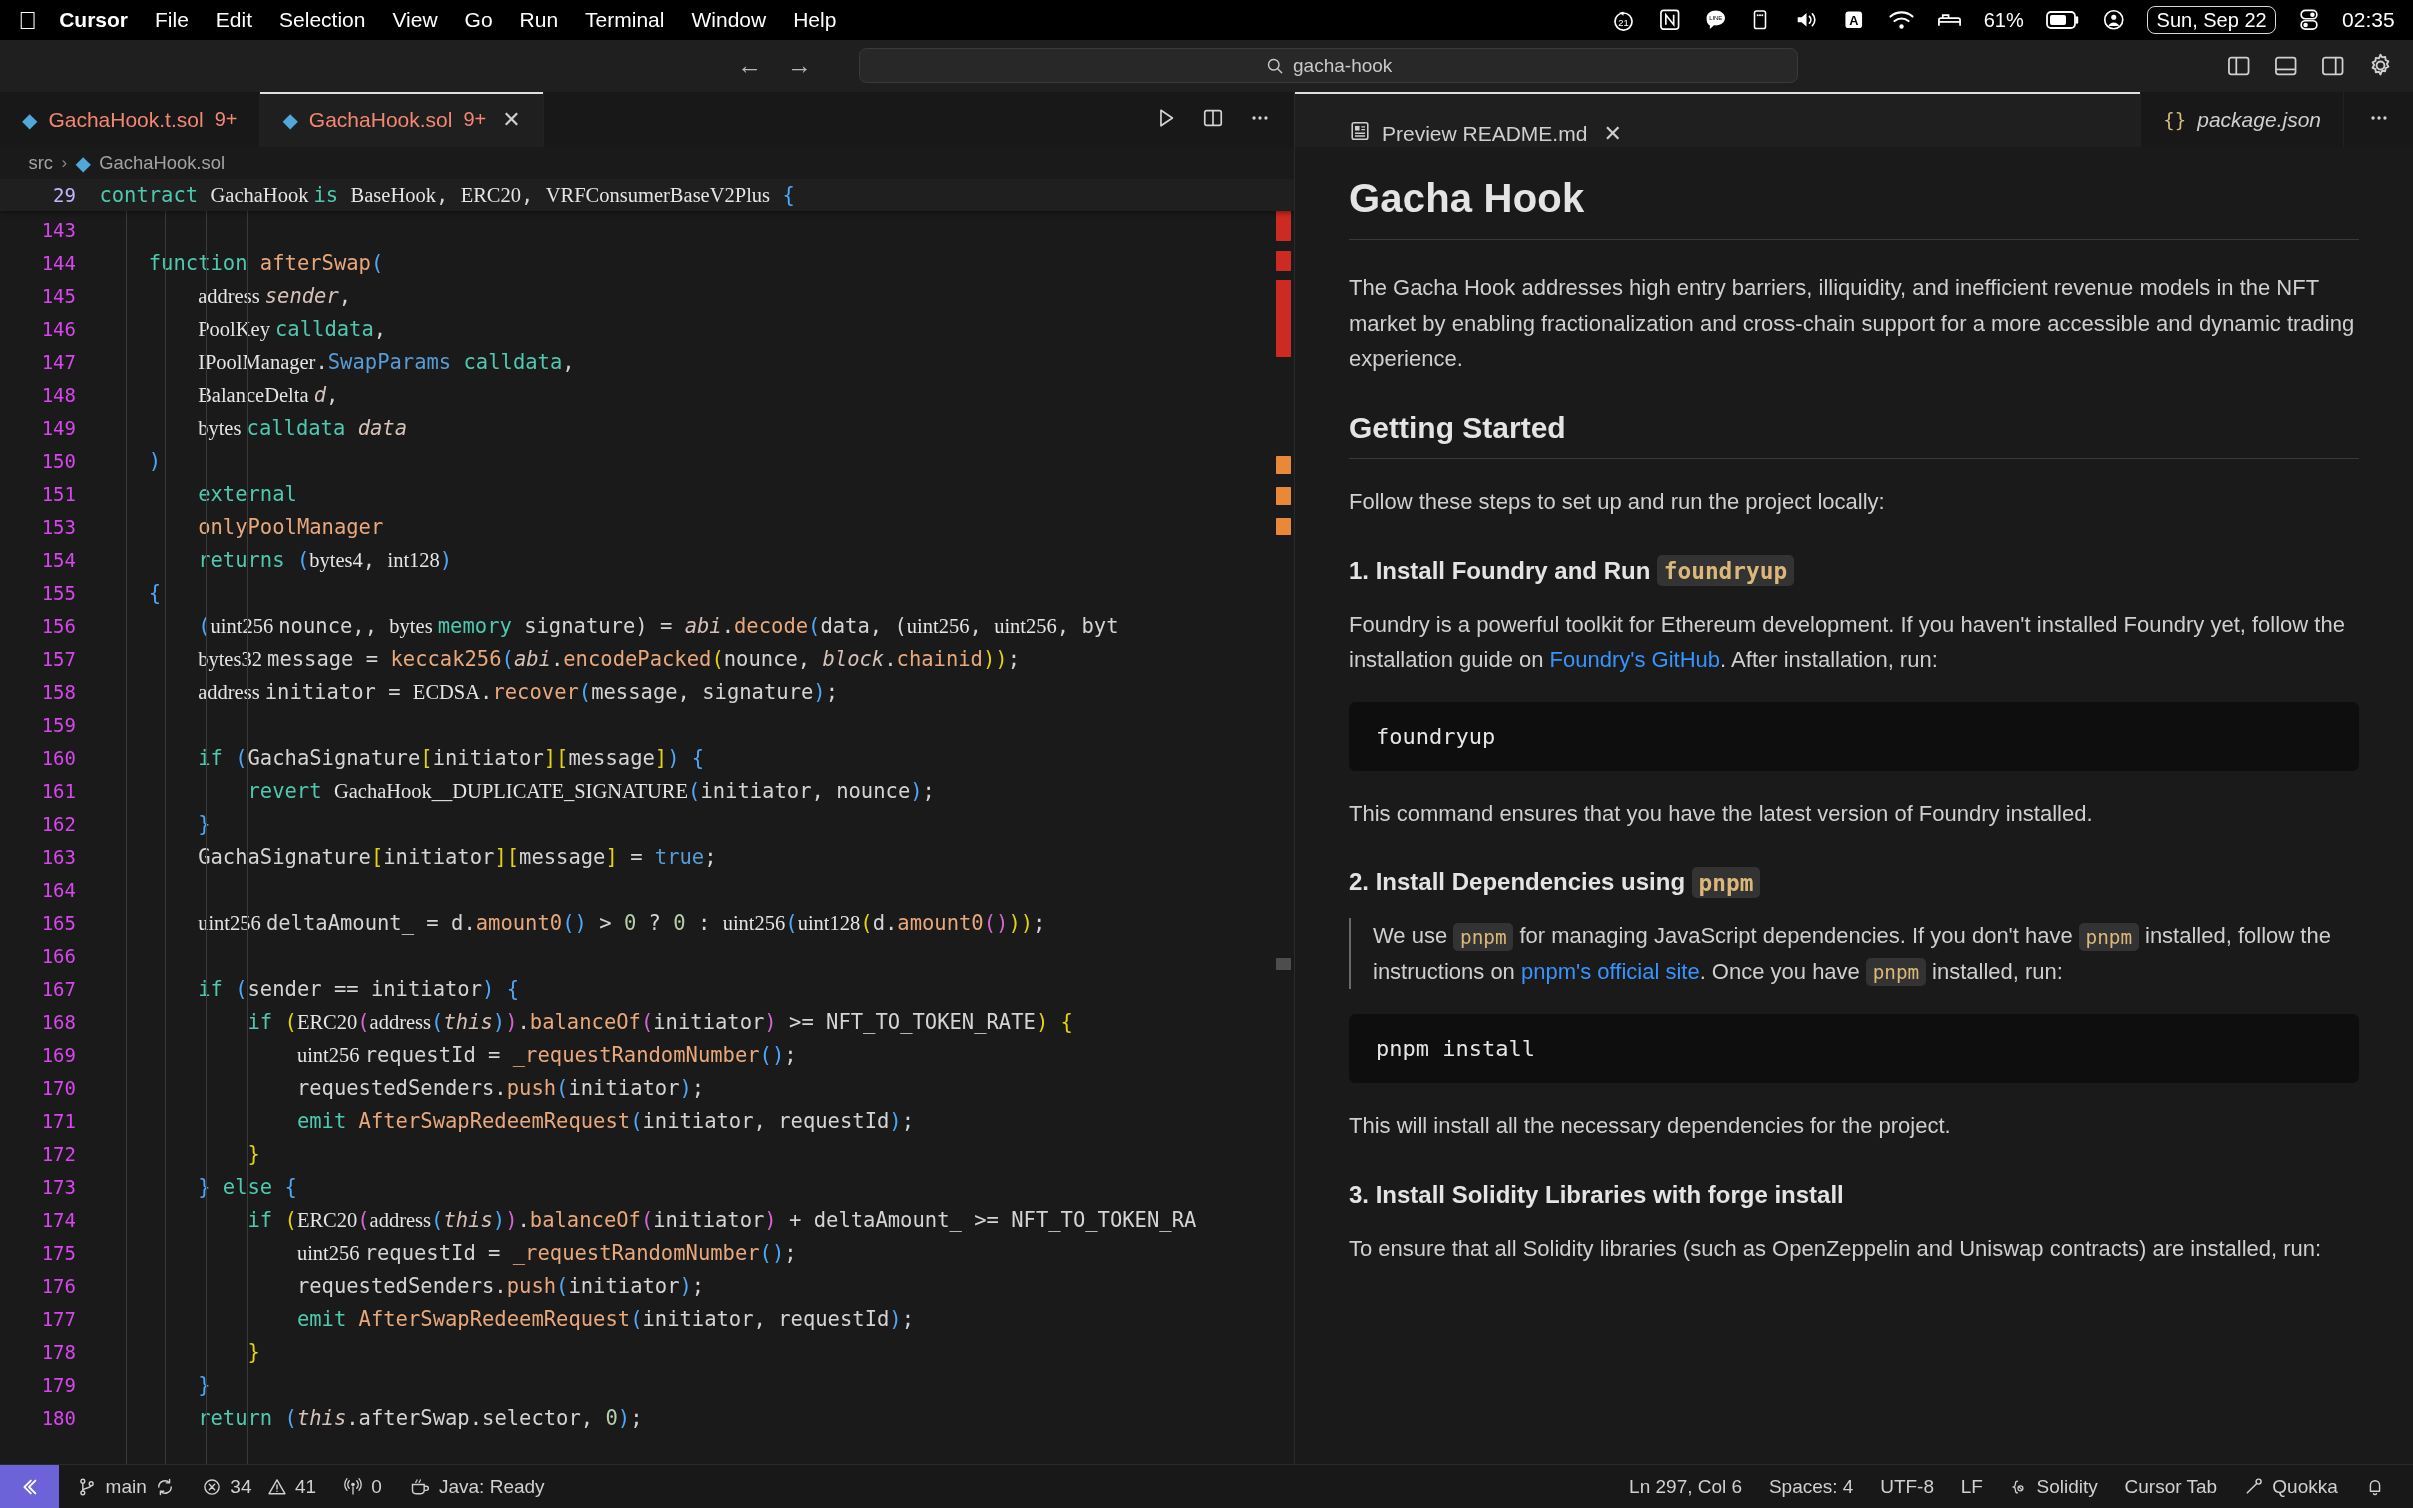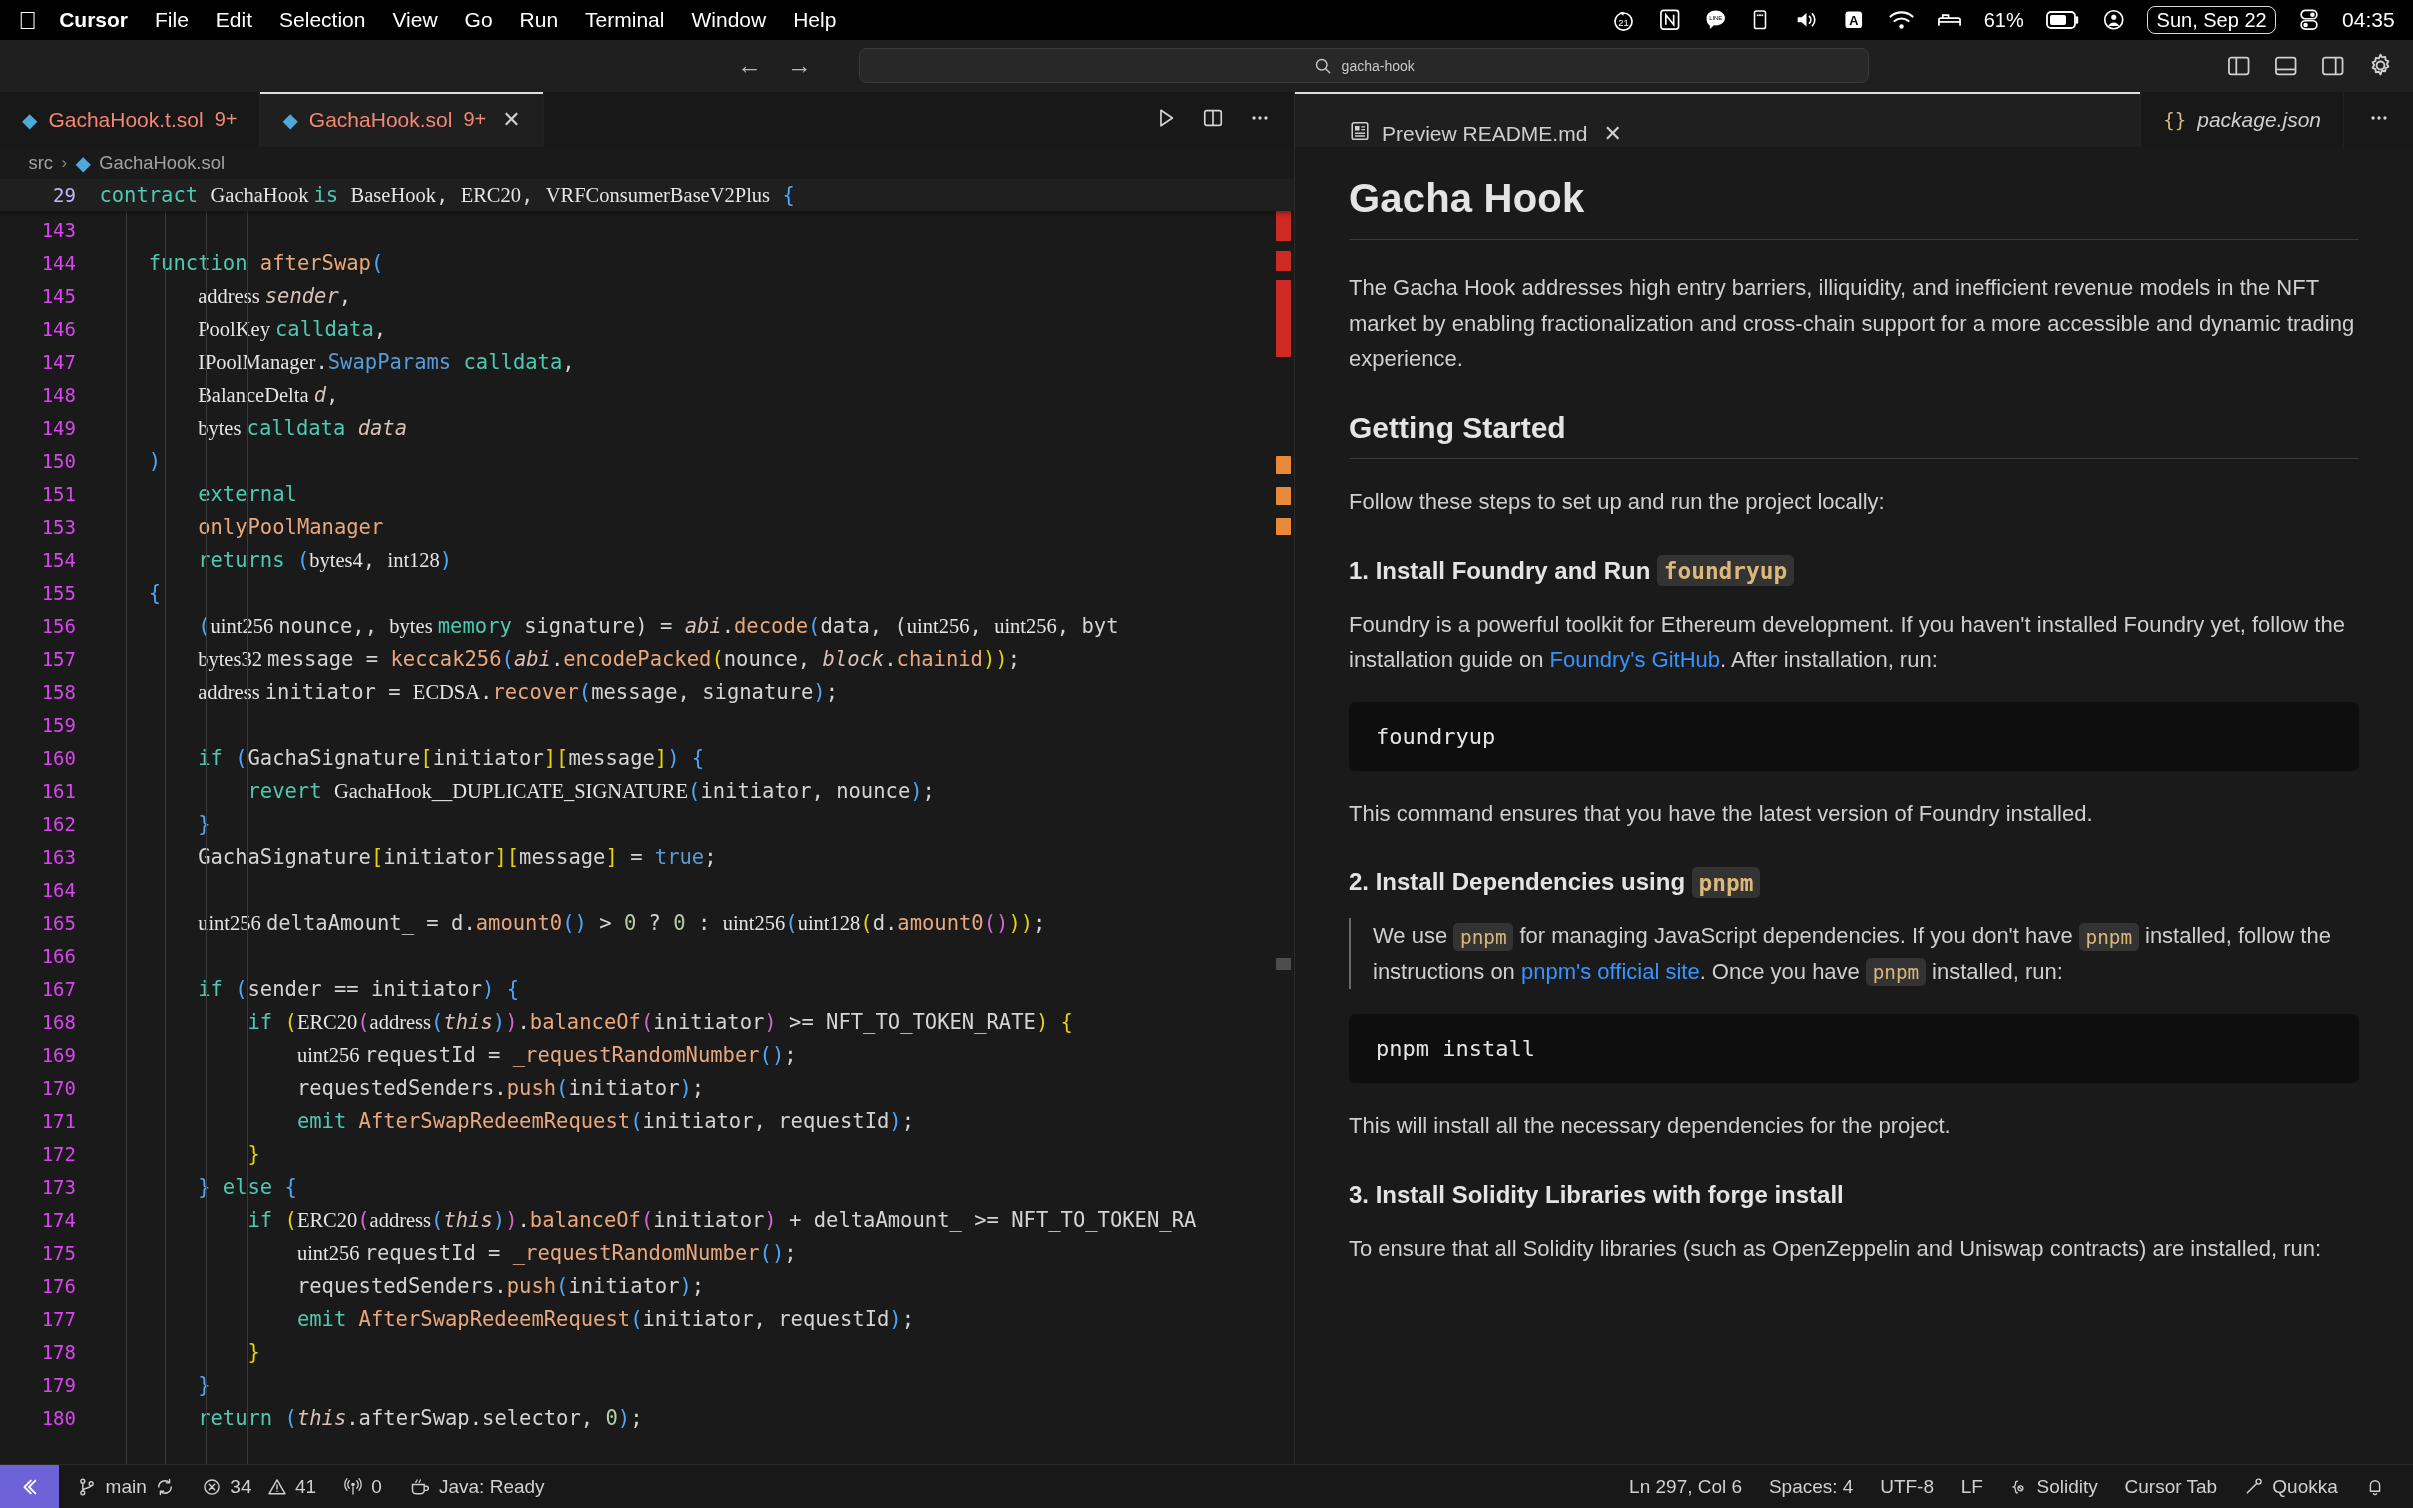--- a/index.html
+++ b/index.html
@@ -34,24 +34,24 @@
 
   
   .titlebar {
     height: 52px; flex: 0 0 52px; background: #1f1f1f;
     display: flex; align-items: center; position: relative;
     border-bottom: 0.8px solid #1f1f1f;
   }
   .nav-arrows { position: absolute; left: 737px; display: flex; gap: 25px; color: #b7b7b7; }
   .nav-arrows span { font-size: 25px; line-height: 1; cursor: pointer; }
   .searchbox {
-    position: absolute; left: 859px; width: 1010px; height: 35px;
+    position: absolute; left: 859px; width: 939px; height: 35px;
     background: #282828; border: 0.8px solid #3a3a3a; border-radius: 7.5px;
     display: flex; align-items: center; justify-content: center;
-    gap: 8.4px; color: #c9c9c9; font-size: 14px;
+    gap: 8.4px; color: #c9c9c9; font-size: 19px;
   }
   .searchbox .mag { display: flex; }
   .win-right { position: absolute; right: 20px; display: flex; align-items: center; gap: 23.5px; }
   .win-right .wi { color: #d0d0d0; display: flex; }
 
   
   .body { flex: 1 1 auto; display: flex; min-height: 0; }
   .pane-left { width: 1295px; flex: 0 0 1295px; display: flex; flex-direction: column; background: #1a1a1a; border-right: 0.8px solid #2a2a2a;}
   .pane-right { flex: 1 1 auto; display: flex; flex-direction: column; background: #1a1a1a; min-width: 0; }
 
@@ -250,21 +250,21 @@
       </div>
       <div class="si date-pill">Sun, Sep 22</div>
       <div class="si">
         <svg width="22" height="23.5" viewBox="0 0 22 24">
             <rect x="3" y="2.5" width="16" height="8.5" rx="4.2" fill="none" stroke="#fff" stroke-width="1.7"></rect>
             <circle cx="14.5" cy="6.8" r="2.3" fill="#fff"></circle>
             <rect x="3" y="13" width="16" height="8.5" rx="4.2" fill="none" stroke="#fff" stroke-width="1.7"></rect>
             <circle cx="7.5" cy="17.3" r="2.3" fill="#fff"></circle>
           </svg>
       </div>
-      <div class="si clock">04:35</div>
+      <div class="si clock">02:35</div>
     </div>
   </div>
 
   <div class="titlebar">
     <div class="nav-arrows">
       <span>←</span>
       <span>→</span>
     </div>
     <div class="searchbox">
       <span class="mag">

